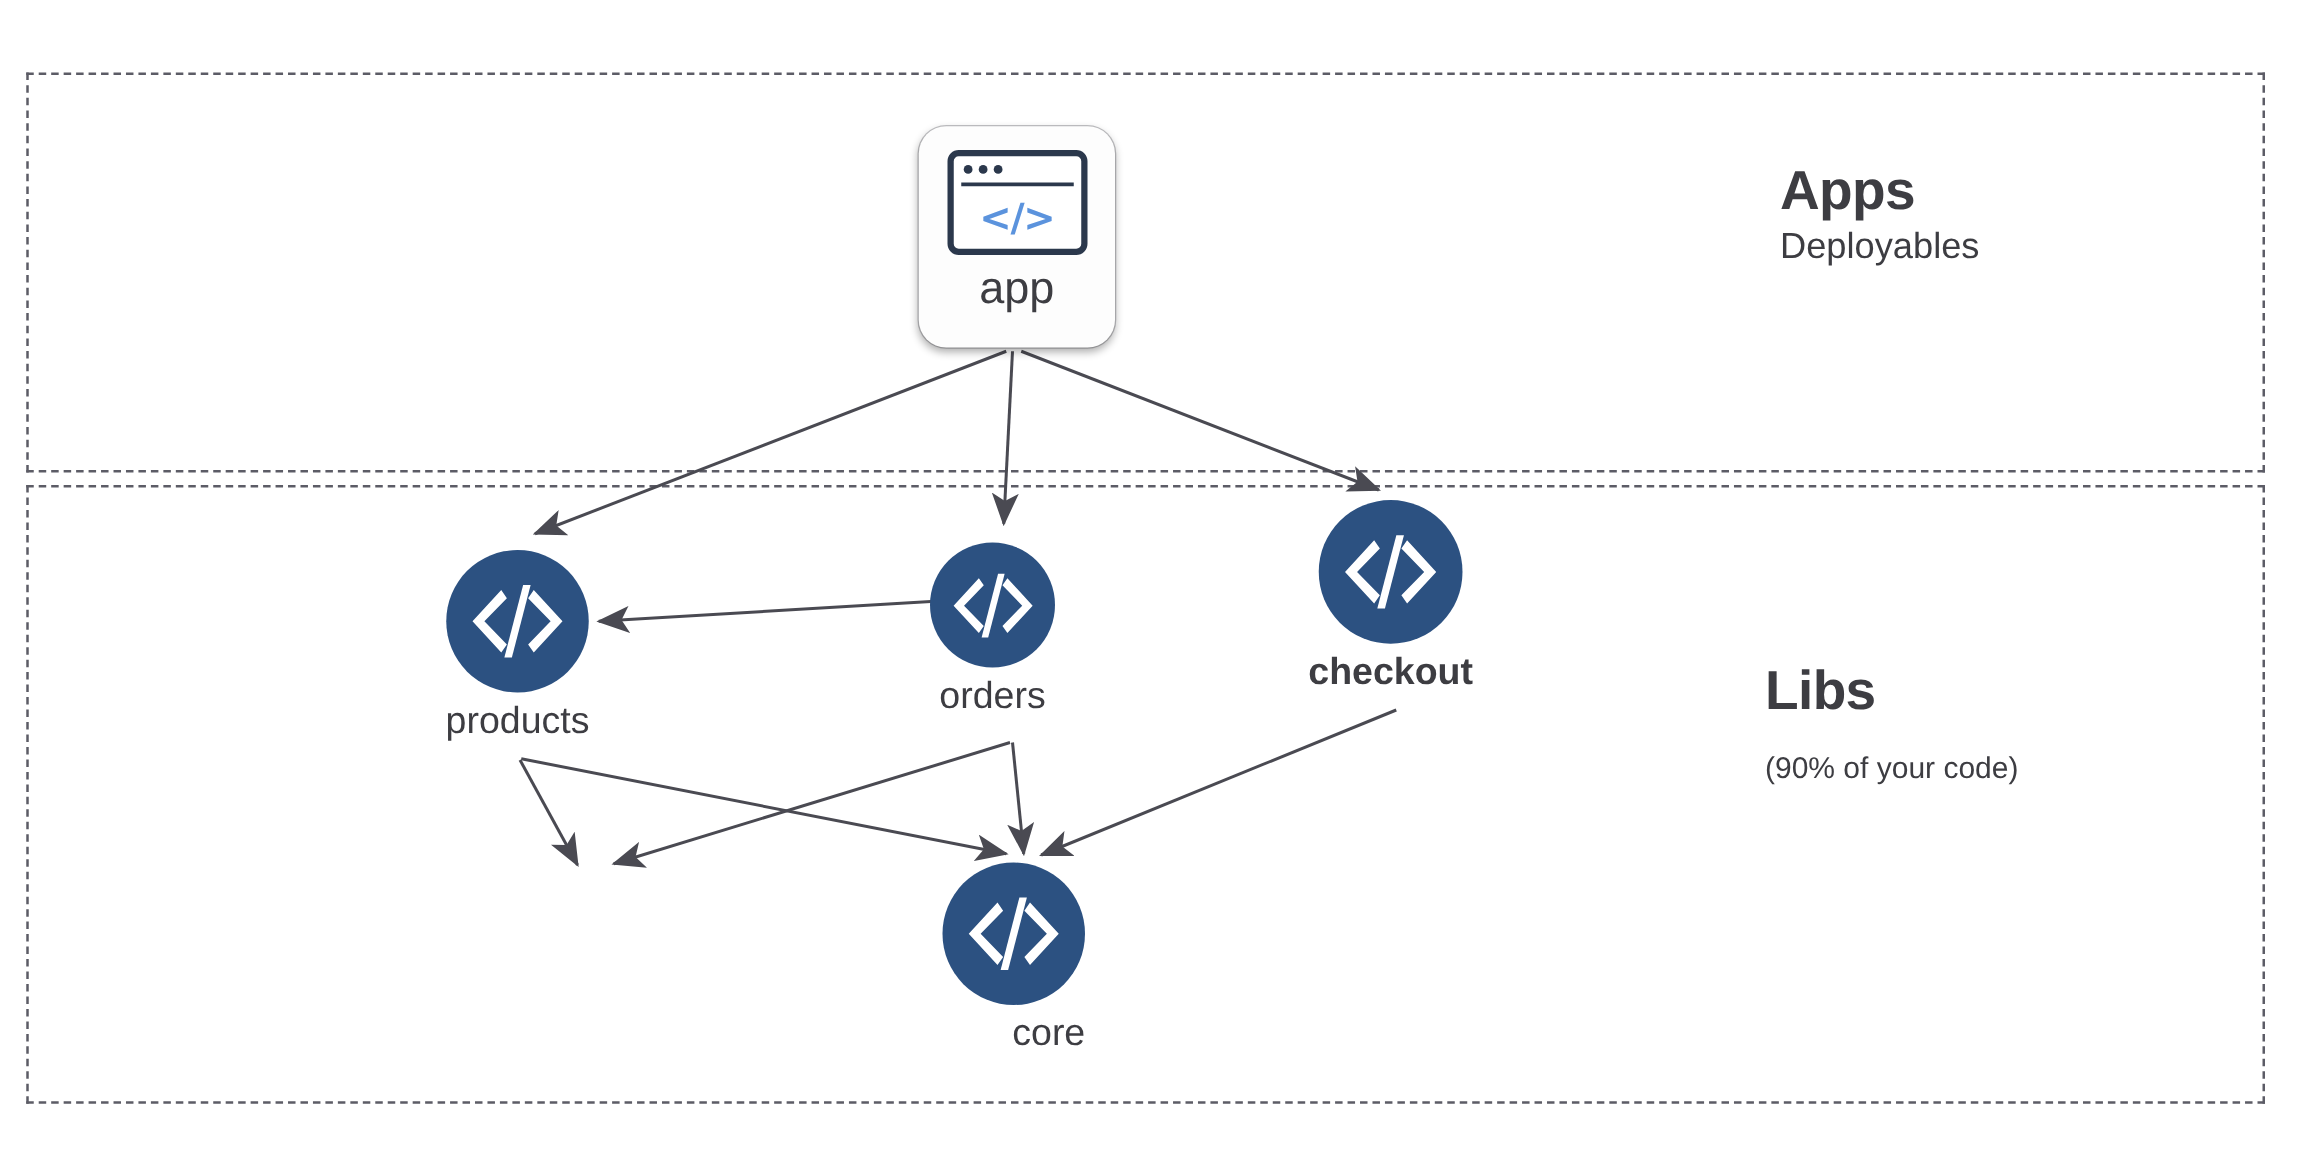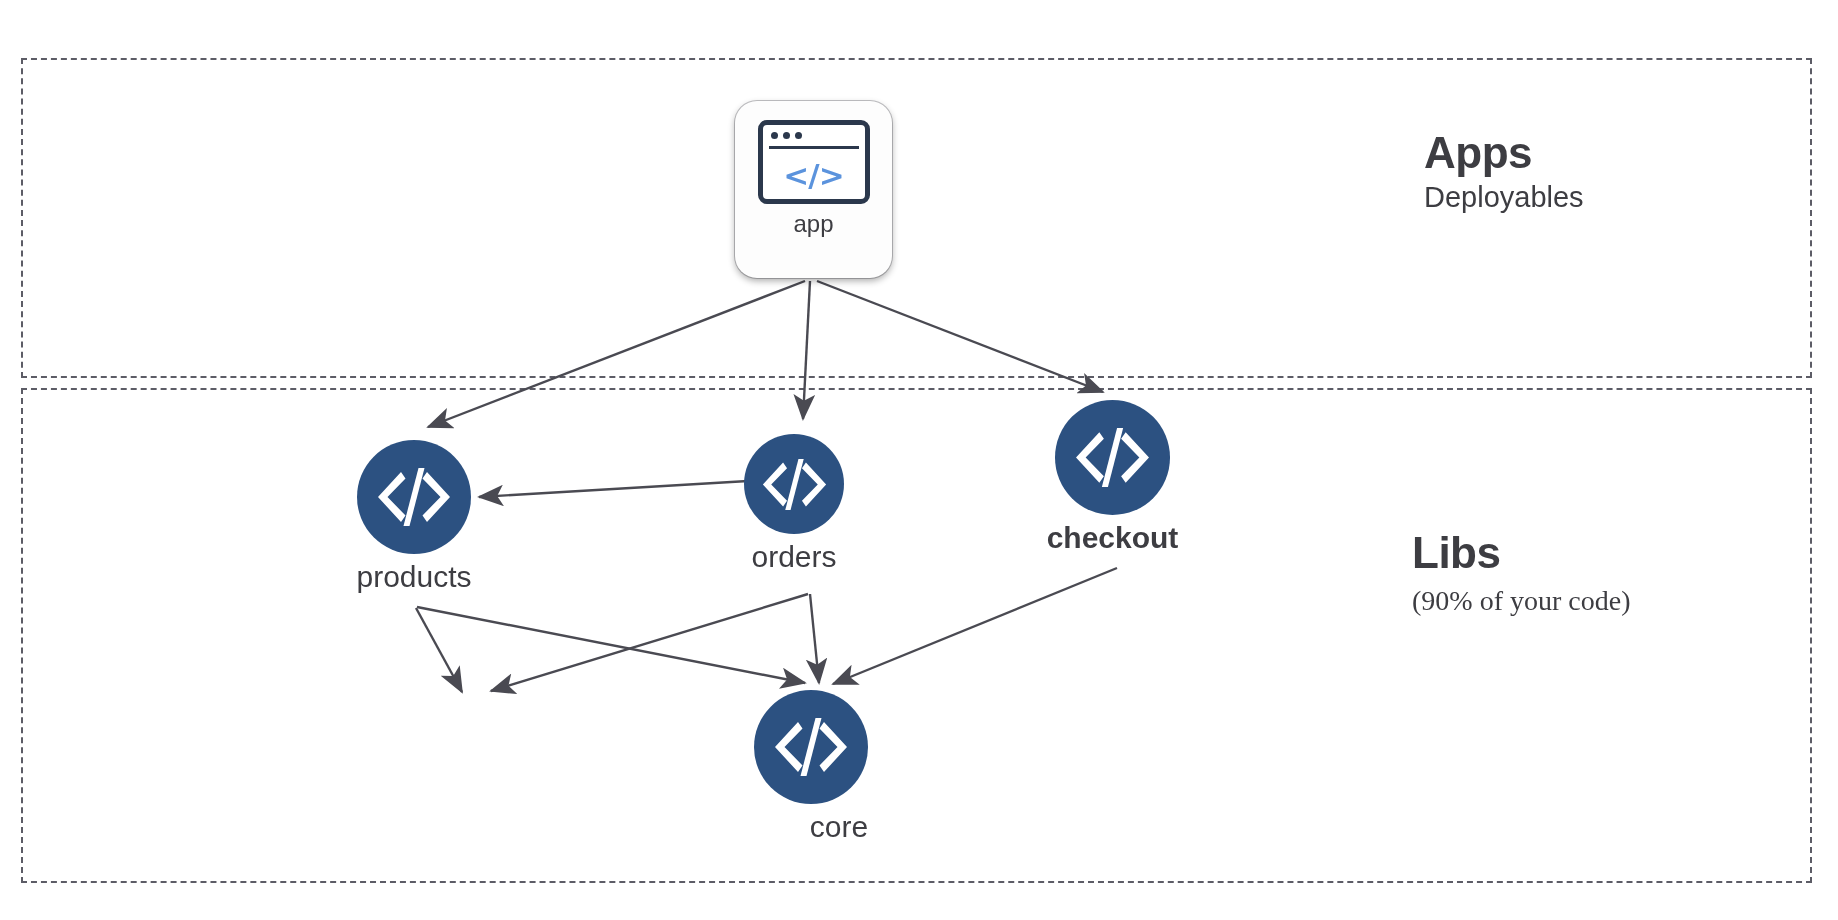--- a/index.html
+++ b/index.html
@@ -56,23 +56,22 @@
     white-space: nowrap;
   }
   .region-label .subtitle {
     font-size: 29px;
     font-weight: normal;
     display: block;
     white-space: nowrap;
     margin-top: 2px;
   }
   .region-label.small .subtitle {
-    font-size: 28px;
-    margin-top: 6px;
-    font-family: Liberation Serif, serif;
+    font-size: 24px;
+    margin-top: 22px;
   }
   #label-apps  { left: 1412px; top: 128px; margin-left: 12px; }
   #label-libs  { left: 1412px; top: 528px; }
 
   
   #edges {
     position: absolute;
     left: 0; top: 0;
     width: 1838px;
     height: 920px;
@@ -134,21 +133,21 @@
     top: 28px;
     text-align: center;
     font-family: "DejaVu Sans", sans-serif;
     font-size: 31px;
     font-weight: bold;
     color: #5b93dd;
     letter-spacing: -1px;
     line-height: 44px;
   }
   #node-app .app-caption {
-    font-size: 24px;
+    font-size: 36px;
     color: #3d3d42;
     margin-top: 8px;
     line-height: 1;
   }
 
   
   .lib-node {
     position: absolute;
   }
   .lib-node .circle {

